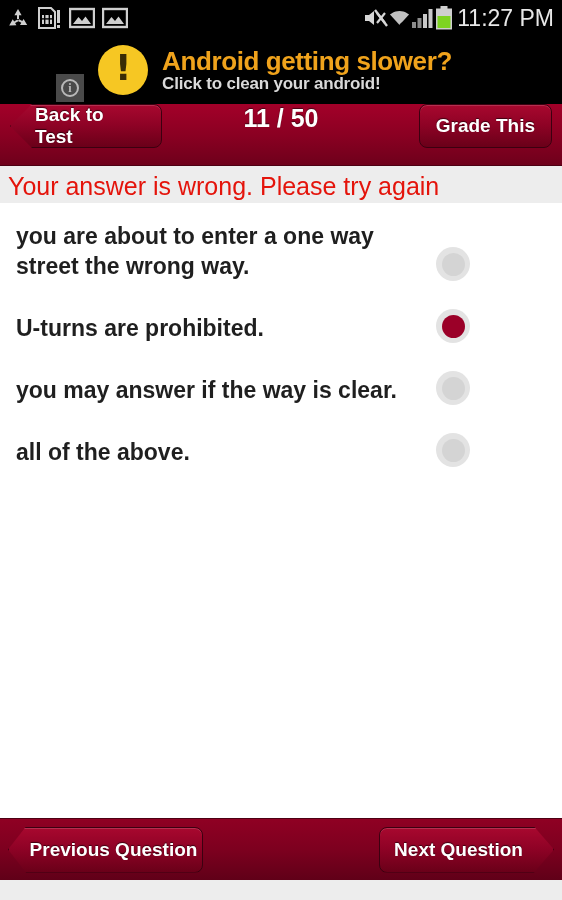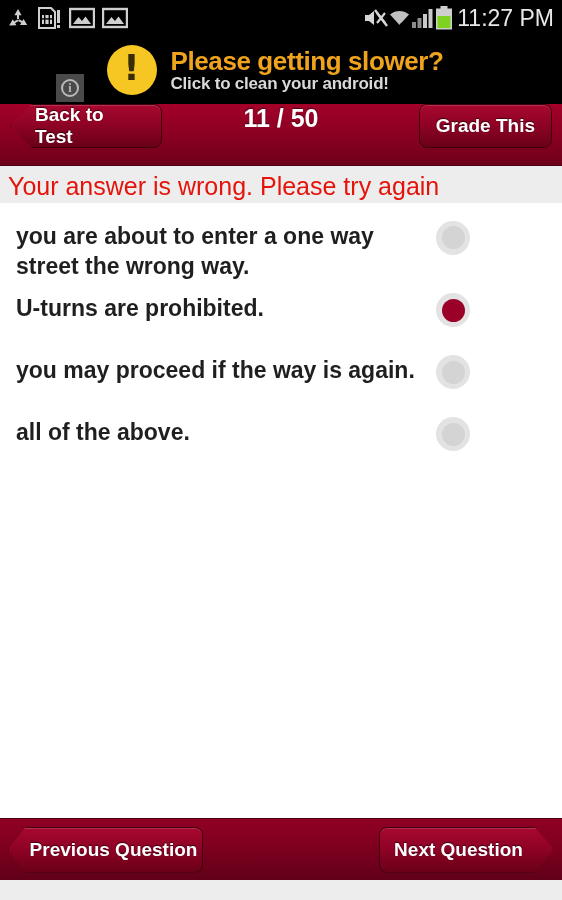--- a/index.html
+++ b/index.html
@@ -196,21 +196,21 @@
 
   
   .options {
     background: #ffffff;
     flex: 1 1 auto;
     padding: 12px 0 6px 0;
     overflow: hidden;
   }
   .option {
     display: flex;
-    align-items: flex-start;
+    align-items: flex-end;
     padding: 6px 14px 6px 16px;
     min-height: 62px;
   }
   .option-label {
     font-size: 23px;
     font-weight: bold;
     color: #1f1f1f;
     line-height: 1.32;
     flex: 1 1 auto;
     padding-right: 14px;
@@ -342,21 +342,21 @@
 
   <div class="adbar">
     <div class="ad-info">
       <span class="ad-info-glyph">i</span>
     </div>
     <div class="ad-inner">
       <div class="ad-bang">
         <span>!</span>
       </div>
       <div class="ad-text">
-        <div class="ad-line1">Please getting slower?</div>
+        <div class="ad-line1">Android getting slower?</div>
         <div class="ad-line2">Click to clean your android!</div>
       </div>
     </div>
   </div>
 
   <div class="header">
     <div class="btn-red btn-back">
       <span>Back to Test</span>
     </div>
     <div class="counter">11 / 50</div>
@@ -380,21 +380,21 @@
     </div>
 
     <div class="option">
       <span class="option-label">U-turns are prohibited.</span>
       <span class="radio selected">
         <span class="radio-dot"></span>
       </span>
     </div>
 
     <div class="option">
-      <span class="option-label">you may proceed if the way is again.</span>
+      <span class="option-label">you may answer if the way is clear.</span>
       <span class="radio">
         <span class="radio-dot"></span>
       </span>
     </div>
 
     <div class="option">
       <span class="option-label">all of the above.</span>
       <span class="radio">
         <span class="radio-dot"></span>
       </span>

